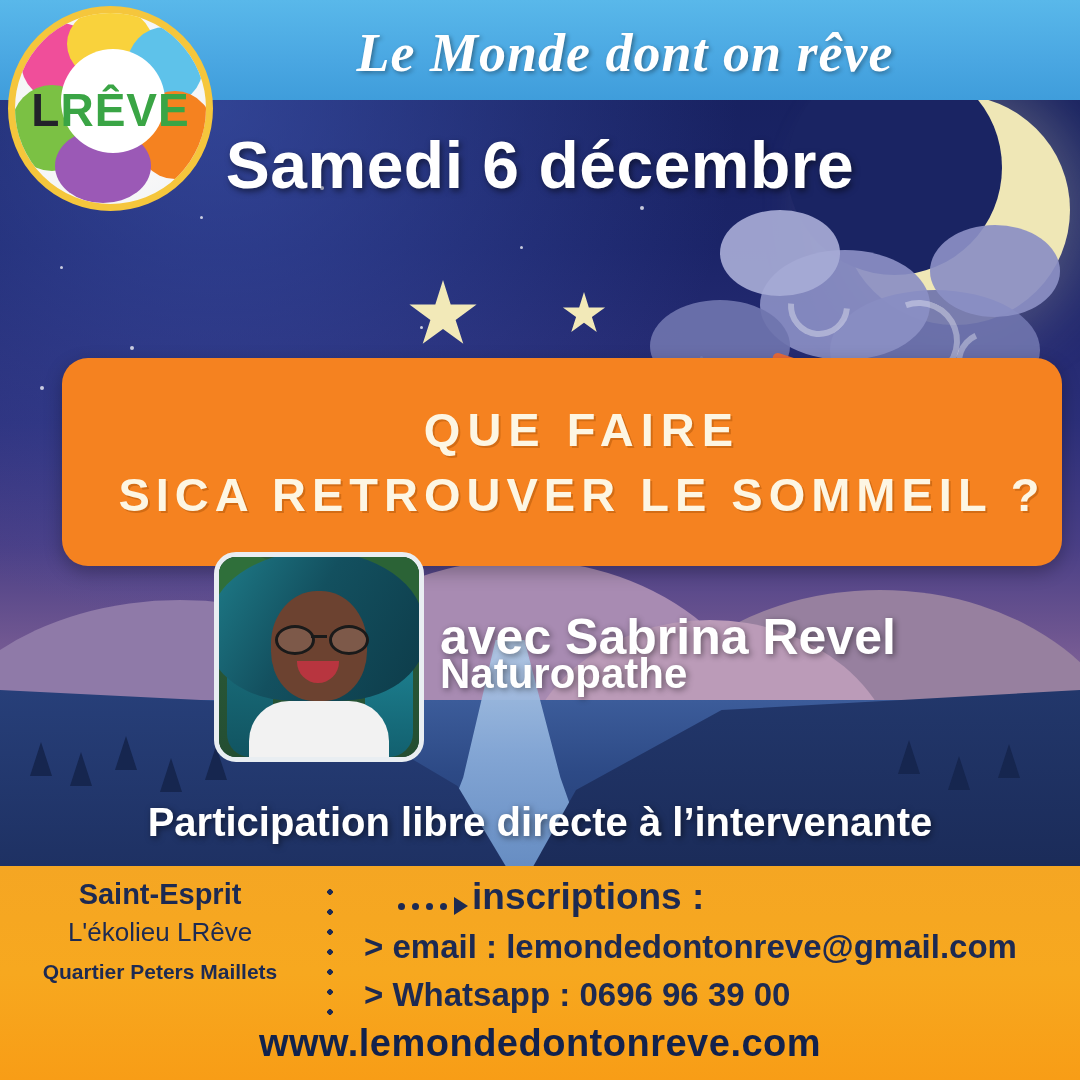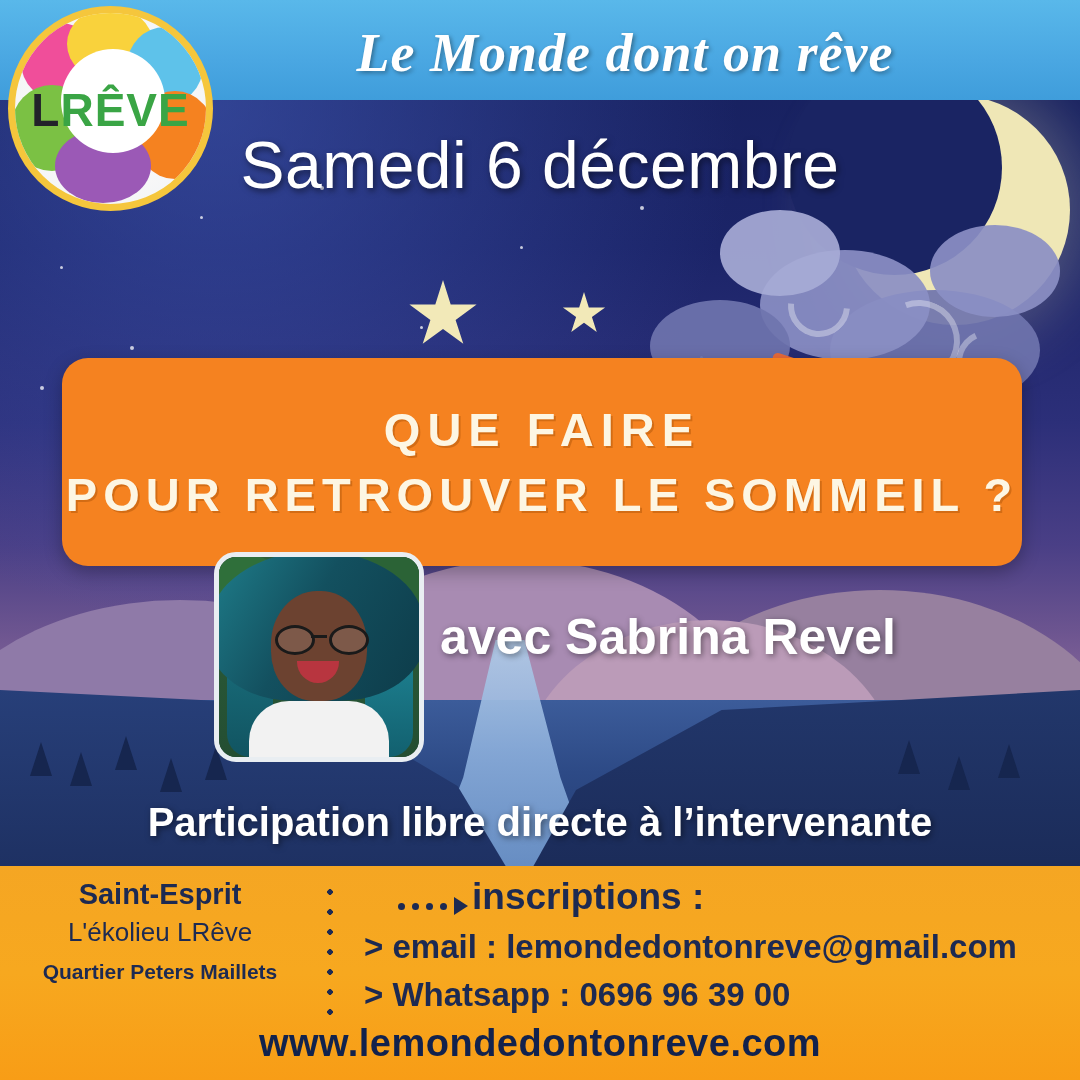--- a/index.html
+++ b/index.html
@@ -168,21 +168,21 @@
     letter-spacing: 1px;
   }
 
   
   .date-block {
     position: absolute;
     left: 120px; top: 130px;
     width: 840px;
     text-align: center;
     color: #ffffff;
-    font-weight: normal;
+    font-weight: bold;
     font-size: 66px;
     line-height: 1.08;
     text-shadow: 2px 3px 6px rgba(0,0,0,.5);
     letter-spacing: .5px;
   }
   .date-block .line2 { font-size: 62px; }
 
   
   .big-star, .small-star {
     position: absolute;
@@ -199,20 +199,21 @@
     position: absolute;
     left: 62px; top: 358px;
     width: 960px; height: 208px;
     background: #f58220;
     border-radius: 26px;
     box-shadow: 0 6px 18px rgba(0,0,0,.28);
     display: flex;
     flex-direction: column;
     align-items: center;
     justify-content: center;
+    padding-left: 40px;
   }
   .banner .l1 {
     color: #fdf6e3;
     font-size: 47px;
     font-weight: bold;
     letter-spacing: 7px;
     text-shadow: 2px 2px 0 rgba(150,70,0,.35);
   }
   .banner .l2 {
     margin-top: 10px;
@@ -484,39 +485,40 @@
 
   <div class="date-block">
     <div>Samedi 6 décembre</div>
   </div>
 
   <div class="big-star star6" style="left:408px; top:280px;"></div>
   <div class="small-star star6 sm" style="left:562px; top:292px;"></div>
 
   <div class="banner">
     <div class="l1">QUE FAIRE</div>
-    <div class="l2">POUR RETROUVER LE SOMMEIL ?</div>
+    <div class="l2">SICA RETROUVER LE SOMMEIL ?</div>
   </div>
 
   <div class="portrait">
     <div class="leaves"></div>
     <div class="braid-l"></div>
     <div class="braid-r"></div>
     <div class="hair"></div>
     <div class="face"></div>
     <div class="glasses">
       <span class="lens" style="left:0;"></span>
       <span class="bridge"></span>
       <span class="lens" style="left:54px;"></span>
     </div>
     <div class="smile"></div>
     <div class="shirt"></div>
   </div>
 
   <div class="speaker-name">avec Sabrina Revel</div>
+  <div class="speaker-role">Naturopathe</div>
 
   <div class="participation">Participation libre directe à l’intervenante</div>
 
   <div class="bottom"></div>
 
   <div class="place">
     <div class="p1">Saint-Esprit</div>
     <div class="p2">L'ékolieu LRêve</div>
     <div class="p4">Quartier Peters Maillets</div>
   </div>

